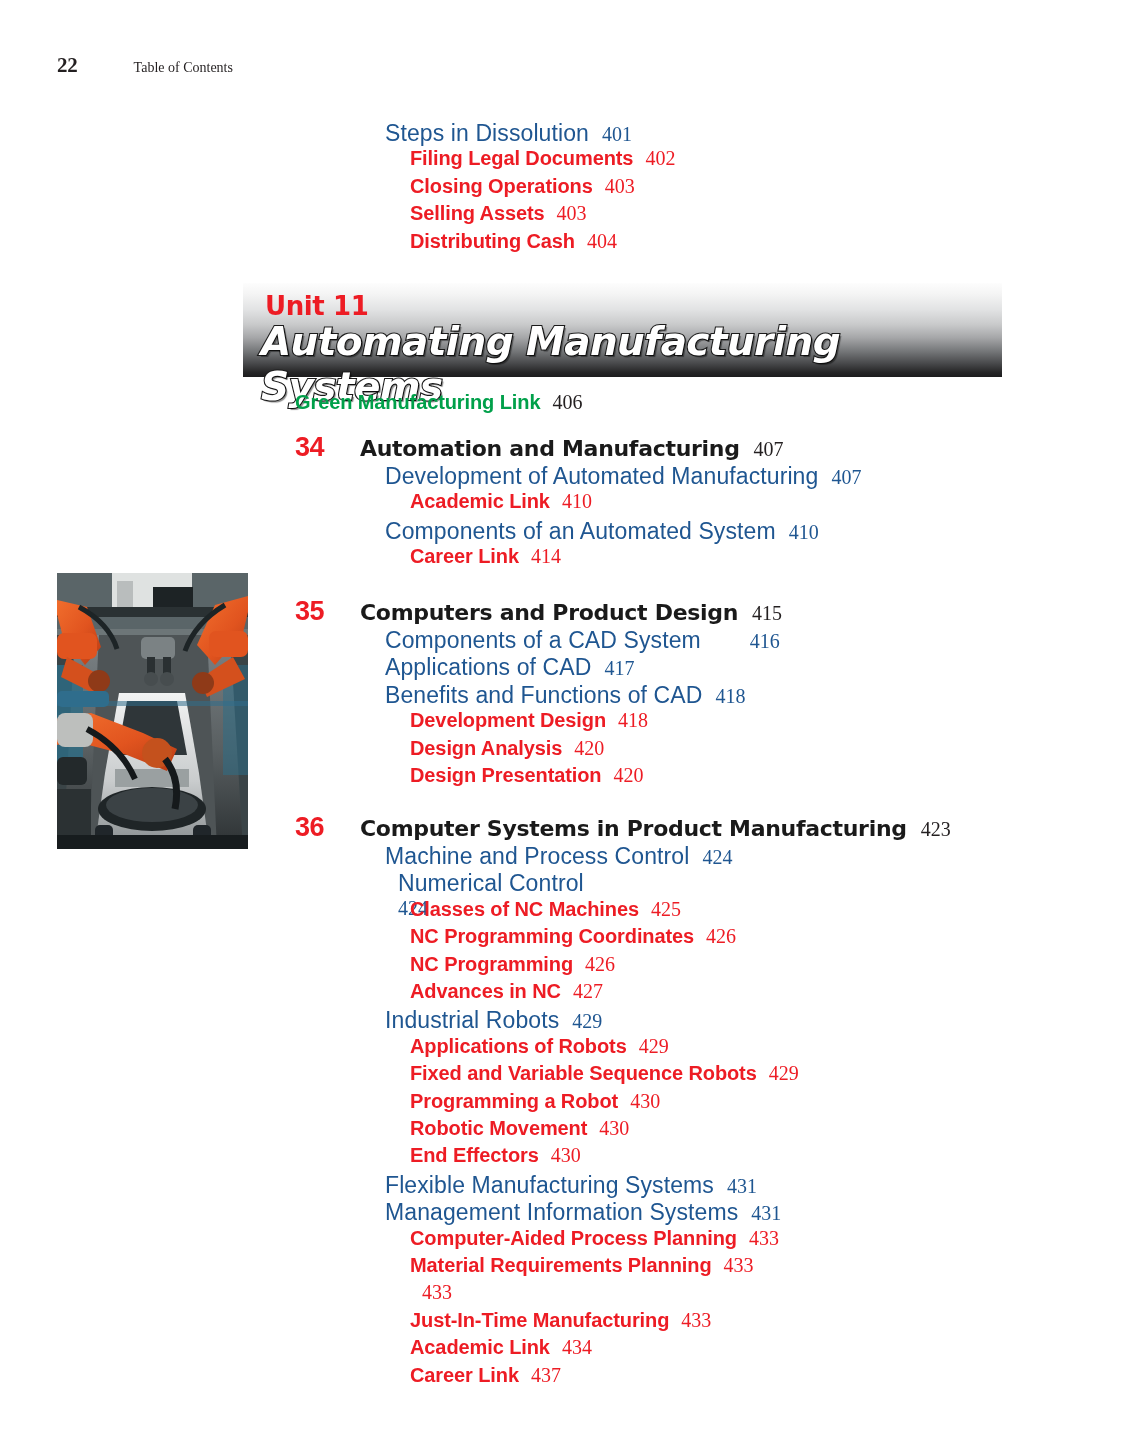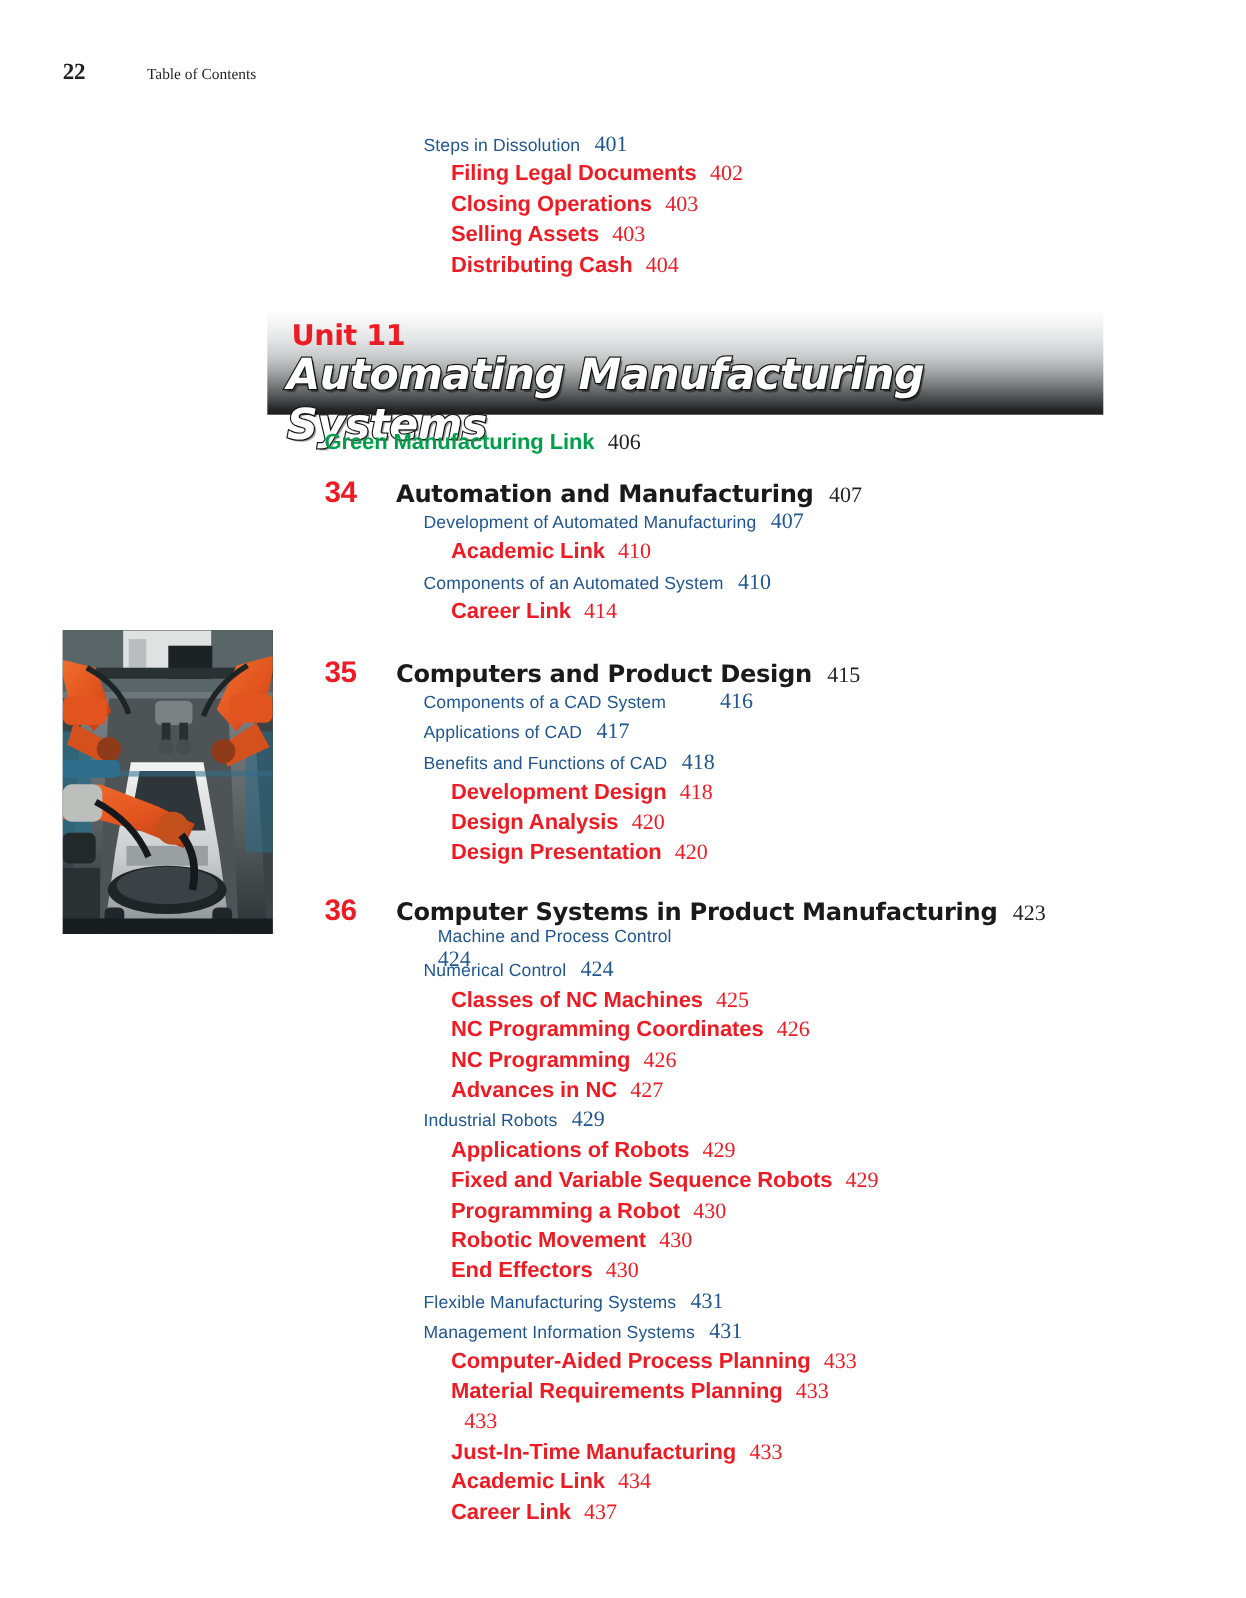--- a/index.html
+++ b/index.html
@@ -7,21 +7,20 @@
     padding: 0;
     background: #ffffff;
   }
   .page {
     position: relative;
     width: 1002px;
     height: 1453px;
     background: #ffffff;
     overflow: hidden;
     font-family: "Liberation Sans", sans-serif;
-    padding-left: 12px;
   }
 
   
   .running-head {
     position: absolute;
     left: 57px;
     top: 53px;
     display: flex;
     align-items: baseline;
     white-space: nowrap;
@@ -51,21 +50,21 @@
     font-family: "Liberation Sans", sans-serif;
   }
   .toc-page {
     font-family: "Liberation Serif", serif;
     font-size: 20px;
   }
 
   
   .lvl1 .toc-label {
     color: #1f5691;
-    font-size: 16px;
+    font-size: 23px;
     font-weight: 400;
     letter-spacing: 0.1px;
   }
   .lvl1 .toc-page {
     color: #1f5691;
     margin-left: 13px;
   }
 
   
   .lvl2 .toc-label {
@@ -268,25 +267,25 @@
       </div>
       <div class="toc-line lvl2" style="left: 410px; top: 764px;">
         <span class="toc-label">Design Presentation</span>
         <span class="toc-page">420</span>
       </div>
       <div class="chapter-row" style="left: 295px; top: 812px;">
         <span class="chapter-num">36</span>
         <span class="chapter-title">Computer Systems in Product Manufacturing</span>
         <span class="chapter-page">423</span>
       </div>
-      <div class="toc-line lvl1" style="left: 385px; top: 843px; flex-direction: column;">
+      <div class="toc-line lvl1" style="left: 385px; top: 843px;">
         <span class="toc-label">Machine and Process Control</span>
         <span class="toc-page">424</span>
       </div>
-      <div class="toc-line lvl1" style="left: 385px; top: 870.4px;">
+      <div class="toc-line lvl1" style="left: 385px; top: 870.4px; flex-direction: column;">
         <span class="toc-label">Numerical Control</span>
         <span class="toc-page">424</span>
       </div>
       <div class="toc-line lvl2" style="left: 410px; top: 897.8px;">
         <span class="toc-label">Classes of NC Machines</span>
         <span class="toc-page">425</span>
       </div>
       <div class="toc-line lvl2" style="left: 410px; top: 925.2px;">
         <span class="toc-label">NC Programming Coordinates</span>
         <span class="toc-page">426</span>

